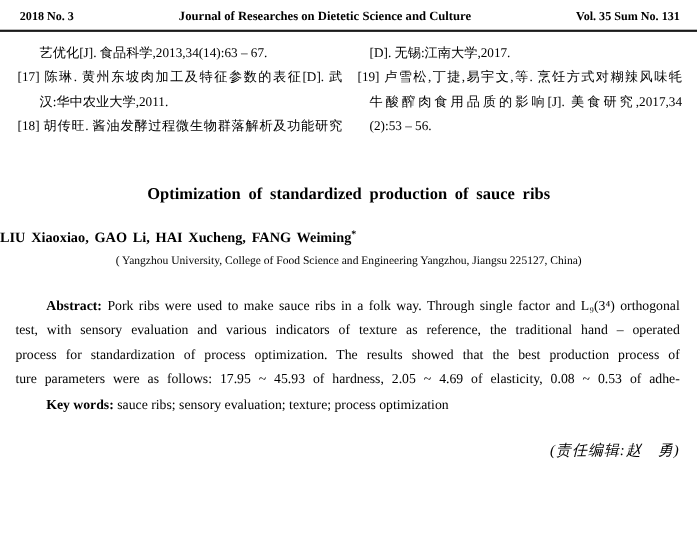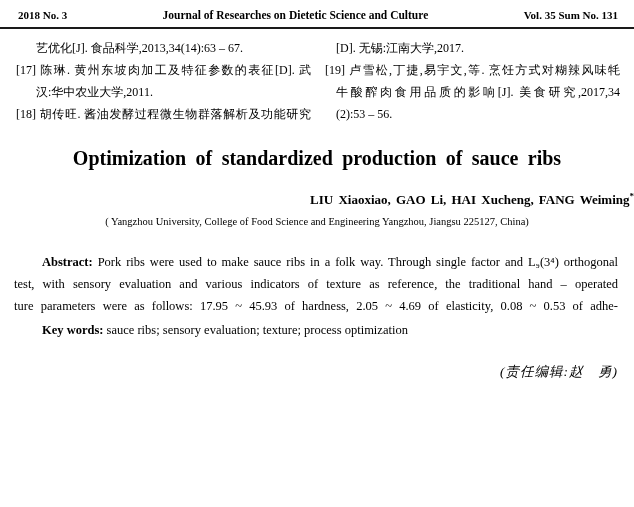--- a/index.html
+++ b/index.html
@@ -40,29 +40,29 @@
   }
   .refs .col { width: 50%; }
   .refs .col.left  { padding-right: 8px; }
   .refs .col.right { padding-left: 6px; }
   .ref-line { white-space: nowrap; overflow: hidden; }
   .ref-line.contL { padding-left: 20px; }
   .ref-line.contR { padding-left: 11px; }
   .ref-line.full { white-space: normal; text-align: justify; text-align-last: justify; }
   
   .paper-title {
-    margin-top: 22px;
+    margin-top: 44px;
     text-align: center;
-    font-size: 20px;
+    font-size: 15px;
     font-weight: bold;
     word-spacing: 0.22em;
   }
   .authors {
     margin-top: 21px;
-    text-align: right;
+    text-align: left;
     font-size: 13px;
     font-weight: bold;
     word-spacing: 0.15em;
   }
   .authors sup { font-size: 9px; }
   .affiliation {
     margin-top: 8px;
     text-align: center;
     font-size: 10.5px;
   }
@@ -125,20 +125,21 @@
     <span>LIU Xiaoxiao, GAO Li, HAI Xucheng, FANG Weiming</span><sup>*</sup>
   </div>
 
   <div class="affiliation">( Yangzhou University, College of Food Science and Engineering Yangzhou, Jiangsu 225127, China)</div>
 
   <div class="abstract">
     <div class="jline">
       <span class="b">Abstract:</span><span> Pork ribs were used to make sauce ribs in a folk way. Through single factor and L₉(3⁴) orthogonal</span>
     </div>
     <div class="jline">test, with sensory evaluation and various indicators of texture as reference, the traditional hand – operated</div>
+    <div class="jline">process for standardization of process optimization. The results showed that the best production process of</div>
     <div class="jline">ture parameters were as follows: 17.95 ~ 45.93 of hardness, 2.05 ~ 4.69 of elasticity, 0.08 ~ 0.53 of adhe-</div>
   </div>
 
   <div class="keywords">
     <span class="b">Key words:</span><span> sauce ribs; sensory evaluation; texture; process optimization</span>
   </div>
 
   <div class="editor-note">(责任编辑:赵　勇)</div>
 
 </div>

